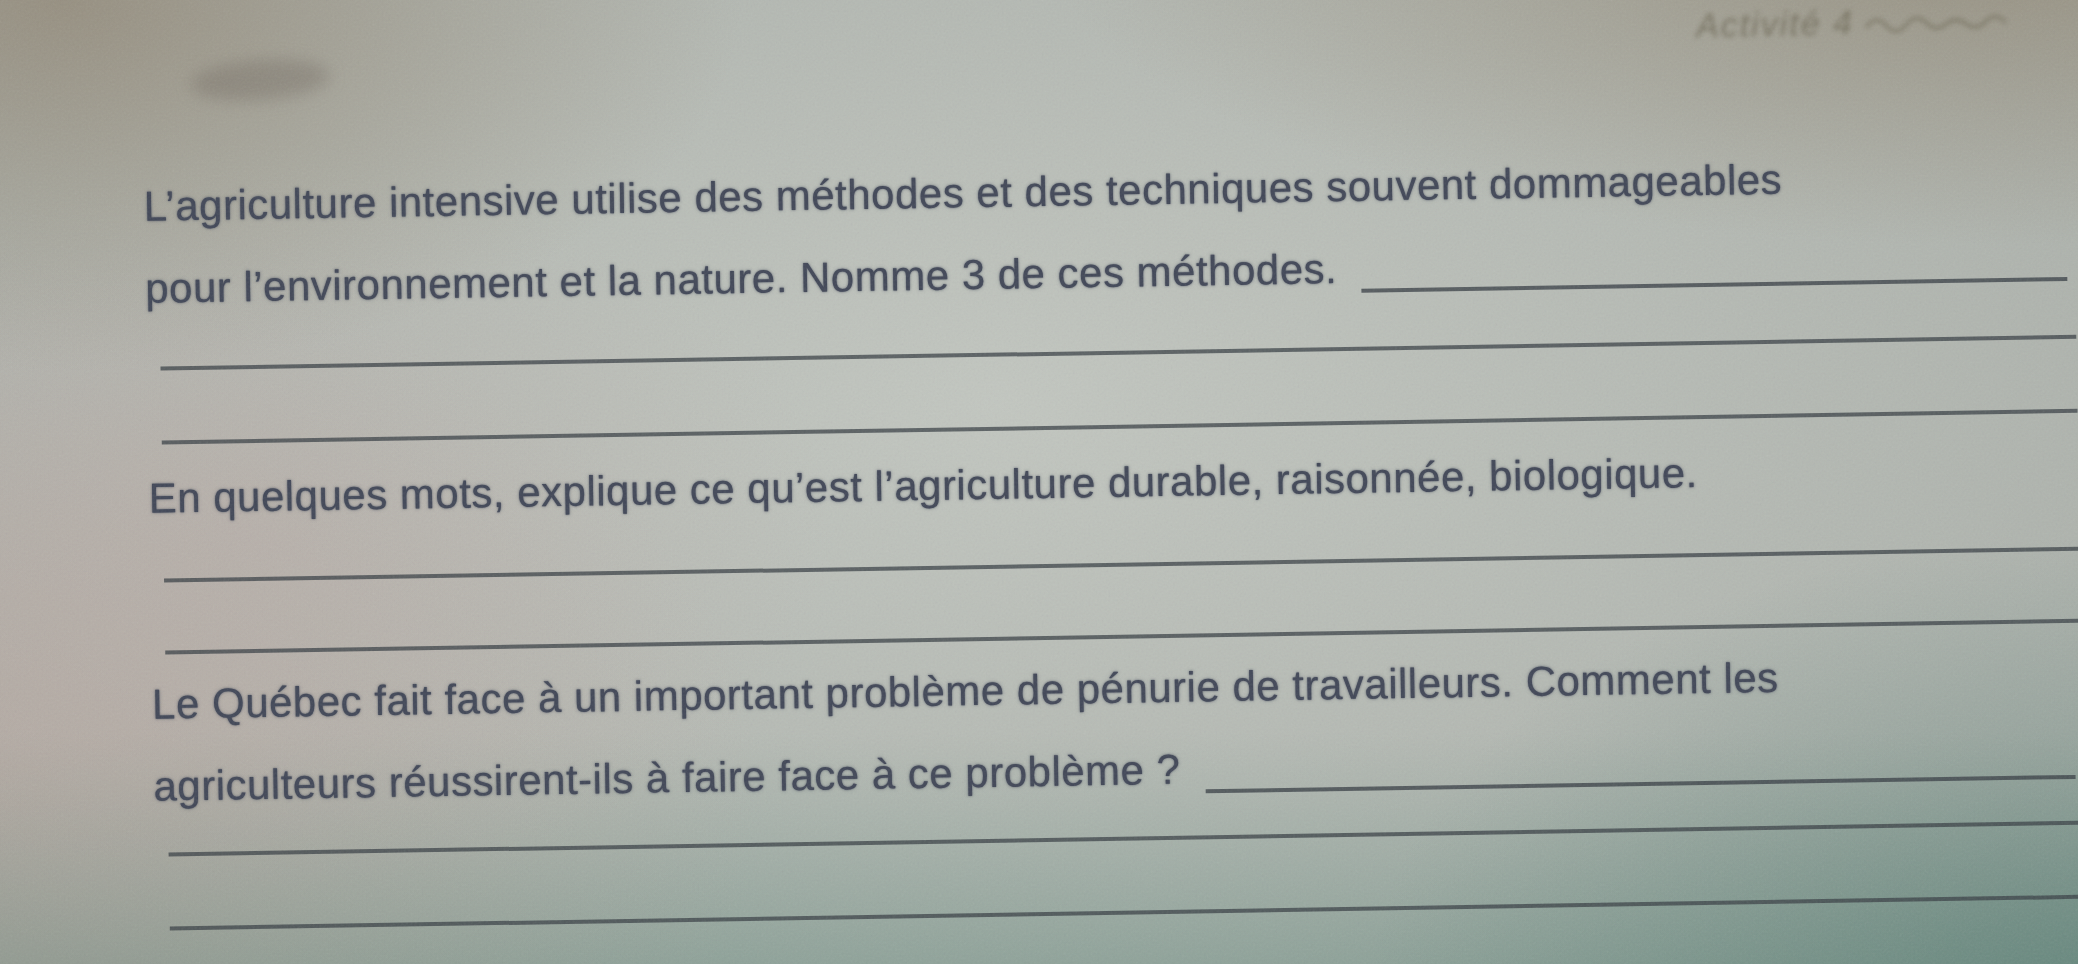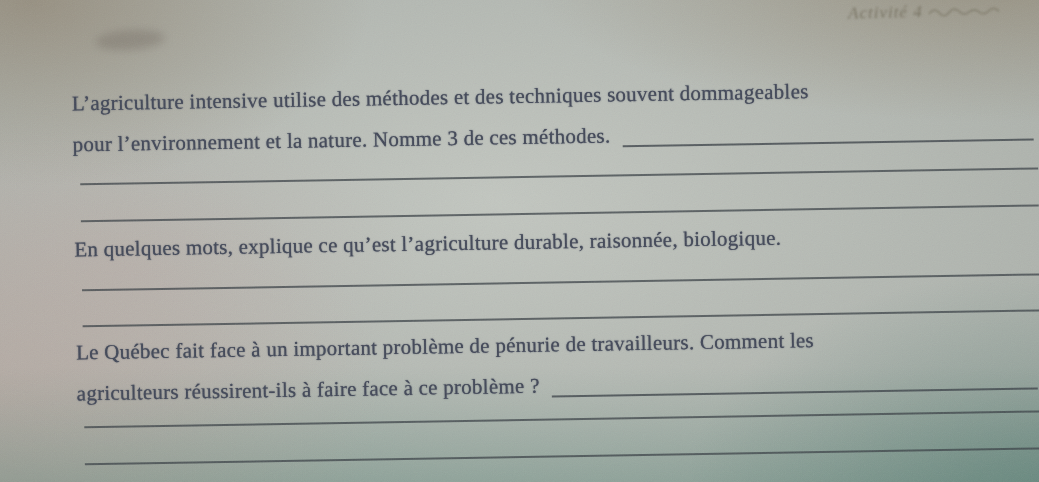--- a/index.html
+++ b/index.html
@@ -1,20 +1,20 @@
 <!DOCTYPE html>
 <html><head>
 <meta charset="utf-8">
 <style>
   html,body{margin:0;padding:0;background:#222;}
   #photo{
     position:relative;
     width:1039px;height:482px;
     overflow:hidden;
-    font-family:Liberation Serif, serif;
+    font-family:Liberation Sans, sans-serif;
     background:
       radial-gradient(550px 300px at 3% 0%, rgba(120,97,70,.42), rgba(120,97,70,0) 62%),
       radial-gradient(720px 230px at 96% -6%, rgba(124,103,74,.44), rgba(124,103,74,0) 66%),
       radial-gradient(520px 320px at 101% 102%, rgba(58,108,97,.40), rgba(58,108,97,0) 70%),
       radial-gradient(620px 420px at -2% 82%, rgba(197,157,147,.30), rgba(197,157,147,0) 65%),
       radial-gradient(420px 260px at 12% 55%, rgba(186,152,150,.18), rgba(186,152,150,0) 70%),
       radial-gradient(980px 520px at 48% 42%, rgba(234,237,230,.38), rgba(234,237,230,0) 72%),
       linear-gradient(to top, rgba(80,126,112,.40), rgba(80,126,112,0) 24%),
       #a9aea8;
   }

